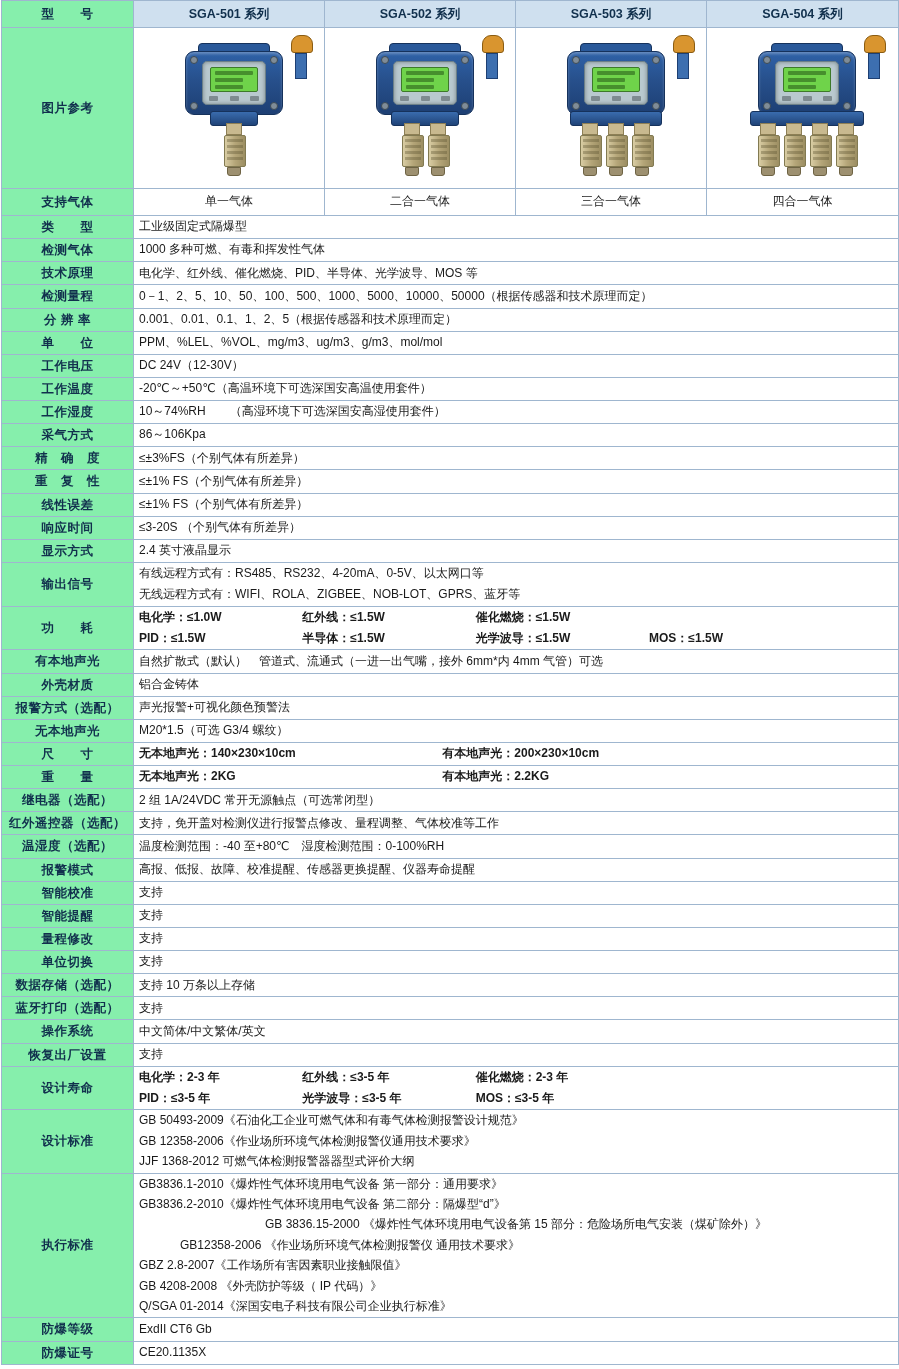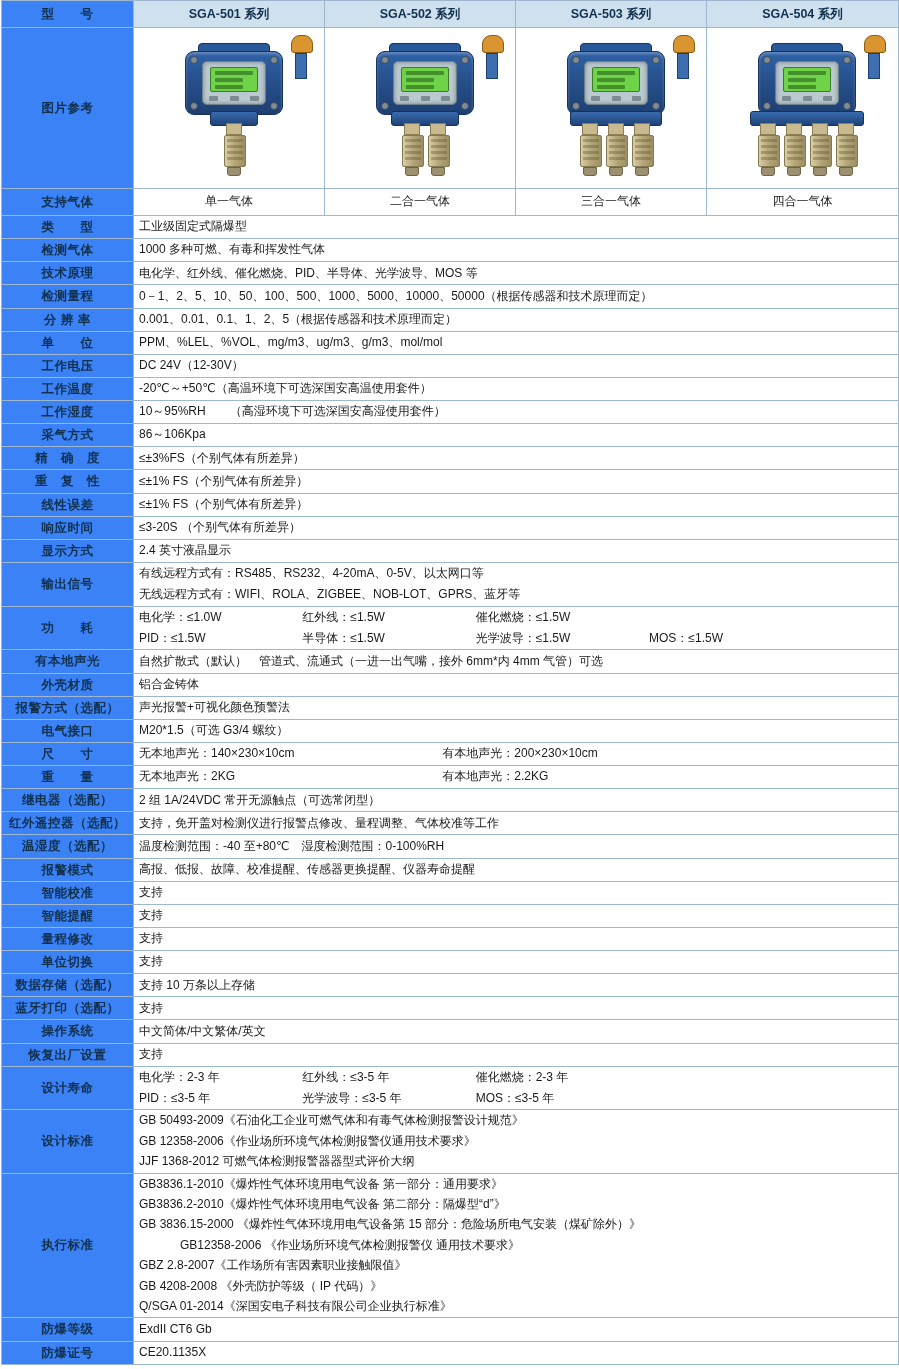--- a/index.html
+++ b/index.html
@@ -22,21 +22,21 @@
     table-layout:fixed;
   }
   table.spec td{
     border:1px solid #9fb6cf;
     vertical-align:middle;
     padding:2px 5px;
     line-height:1.45;
   }
   td.label{
     width:132px;
-    background:#3b82f6;
+    background:#86efac;
     text-align:center;
     font-weight:bold;
     letter-spacing:.5px;
     font-size:12.5px;
     color:#11304d;
     white-space:nowrap;
   }
   td.value{
     background:#ffffff;
     text-align:left;
@@ -59,21 +59,21 @@
     height:156px;
     padding:0;
   }
   td.gascell{
     background:#ffffff;
     text-align:center;
     font-size:12px;
     height:22px;
   }
   .rowline{display:block;}
-  .seg{display:inline-block;}
+  .seg{display:inline-block;font-weight:bold;}
   .multi{padding-top:3px;padding-bottom:3px;}
 
   
   .device{
     position:relative;
     width:190px;
     height:150px;
     margin:0 auto;
   }
   .dev-body{
@@ -485,21 +485,21 @@
   <tr>
     <td class="label">工作电压</td>
     <td class="value" colspan="4">DC 24V（12-30V）</td>
   </tr>
   <tr>
     <td class="label">工作温度</td>
     <td class="value" colspan="4">-20℃～+50℃（高温环境下可选深国安高温使用套件）</td>
   </tr>
   <tr>
     <td class="label">工作湿度</td>
-    <td class="value" colspan="4">10～95%RH　　（高湿环境下可选深国安高湿使用套件）</td>
+    <td class="value" colspan="4">10～74%RH　　（高湿环境下可选深国安高湿使用套件）</td>
   </tr>
   <tr>
     <td class="label">采气方式</td>
     <td class="value" colspan="4">86～106Kpa</td>
   </tr>
   <tr>
     <td class="label">精　确　度</td>
     <td class="value" colspan="4">≤±3%FS（个别气体有所差异）</td>
   </tr>
   <tr>
@@ -550,21 +550,21 @@
   </tr>
   <tr>
     <td class="label">外壳材质</td>
     <td class="value" colspan="4">铝合金铸体</td>
   </tr>
   <tr>
     <td class="label">报警方式（选配）</td>
     <td class="value" colspan="4">声光报警+可视化颜色预警法</td>
   </tr>
   <tr>
-    <td class="label">电气接口</td>
+    <td class="label">无本地声光</td>
     <td class="value" colspan="4">M20*1.5（可选 G3/4 螺纹）</td>
   </tr>
 
   <tr>
     <td class="label">尺　　寸</td>
     <td class="value" colspan="4">
       <span class="seg" style="width:300px">无本地声光：140×230×10cm</span>
       <span class="seg">有本地声光：200×230×10cm</span>
     </td>
   </tr>
@@ -649,21 +649,21 @@
       <span class="rowline" style="padding-top:3px;">GB 12358-2006《作业场所环境气体检测报警仪通用技术要求》</span>
       <span class="rowline" style="padding-top:3px;">JJF 1368-2012 可燃气体检测报警器器型式评价大纲</span>
     </td>
   </tr>
 
   <tr>
     <td class="label">执行标准</td>
     <td class="value multi" colspan="4">
       <span class="rowline">GB3836.1-2010《爆炸性气体环境用电气设备 第一部分：通用要求》</span>
       <span class="rowline" style="padding-top:3px;">GB3836.2-2010《爆炸性气体环境用电气设备 第二部分：隔爆型“d”》</span>
-      <span class="rowline" style="padding-top:3px;">GB 3836.15-2000 《爆炸性气体环境用电气设备第 15 部分：危险场所电气安装（煤矿除外）》</span>
+      <span class="rowline" style="padding-top:3px;text-align:center;">GB 3836.15-2000 《爆炸性气体环境用电气设备第 15 部分：危险场所电气安装（煤矿除外）》</span>
       <span class="rowline" style="padding-top:3px;margin-left:41px;">GB12358-2006 《作业场所环境气体检测报警仪 通用技术要求》</span>
       <span class="rowline" style="padding-top:3px;">GBZ 2.8-2007《工作场所有害因素职业接触限值》</span>
       <span class="rowline" style="padding-top:3px;">GB 4208-2008 《外壳防护等级（ IP 代码）》</span>
       <span class="rowline" style="padding-top:3px;">Q/SGA 01-2014《深国安电子科技有限公司企业执行标准》</span>
     </td>
   </tr>
 
   <tr>
     <td class="label">防爆等级</td>
     <td class="value" colspan="4">ExdII CT6 Gb</td>

